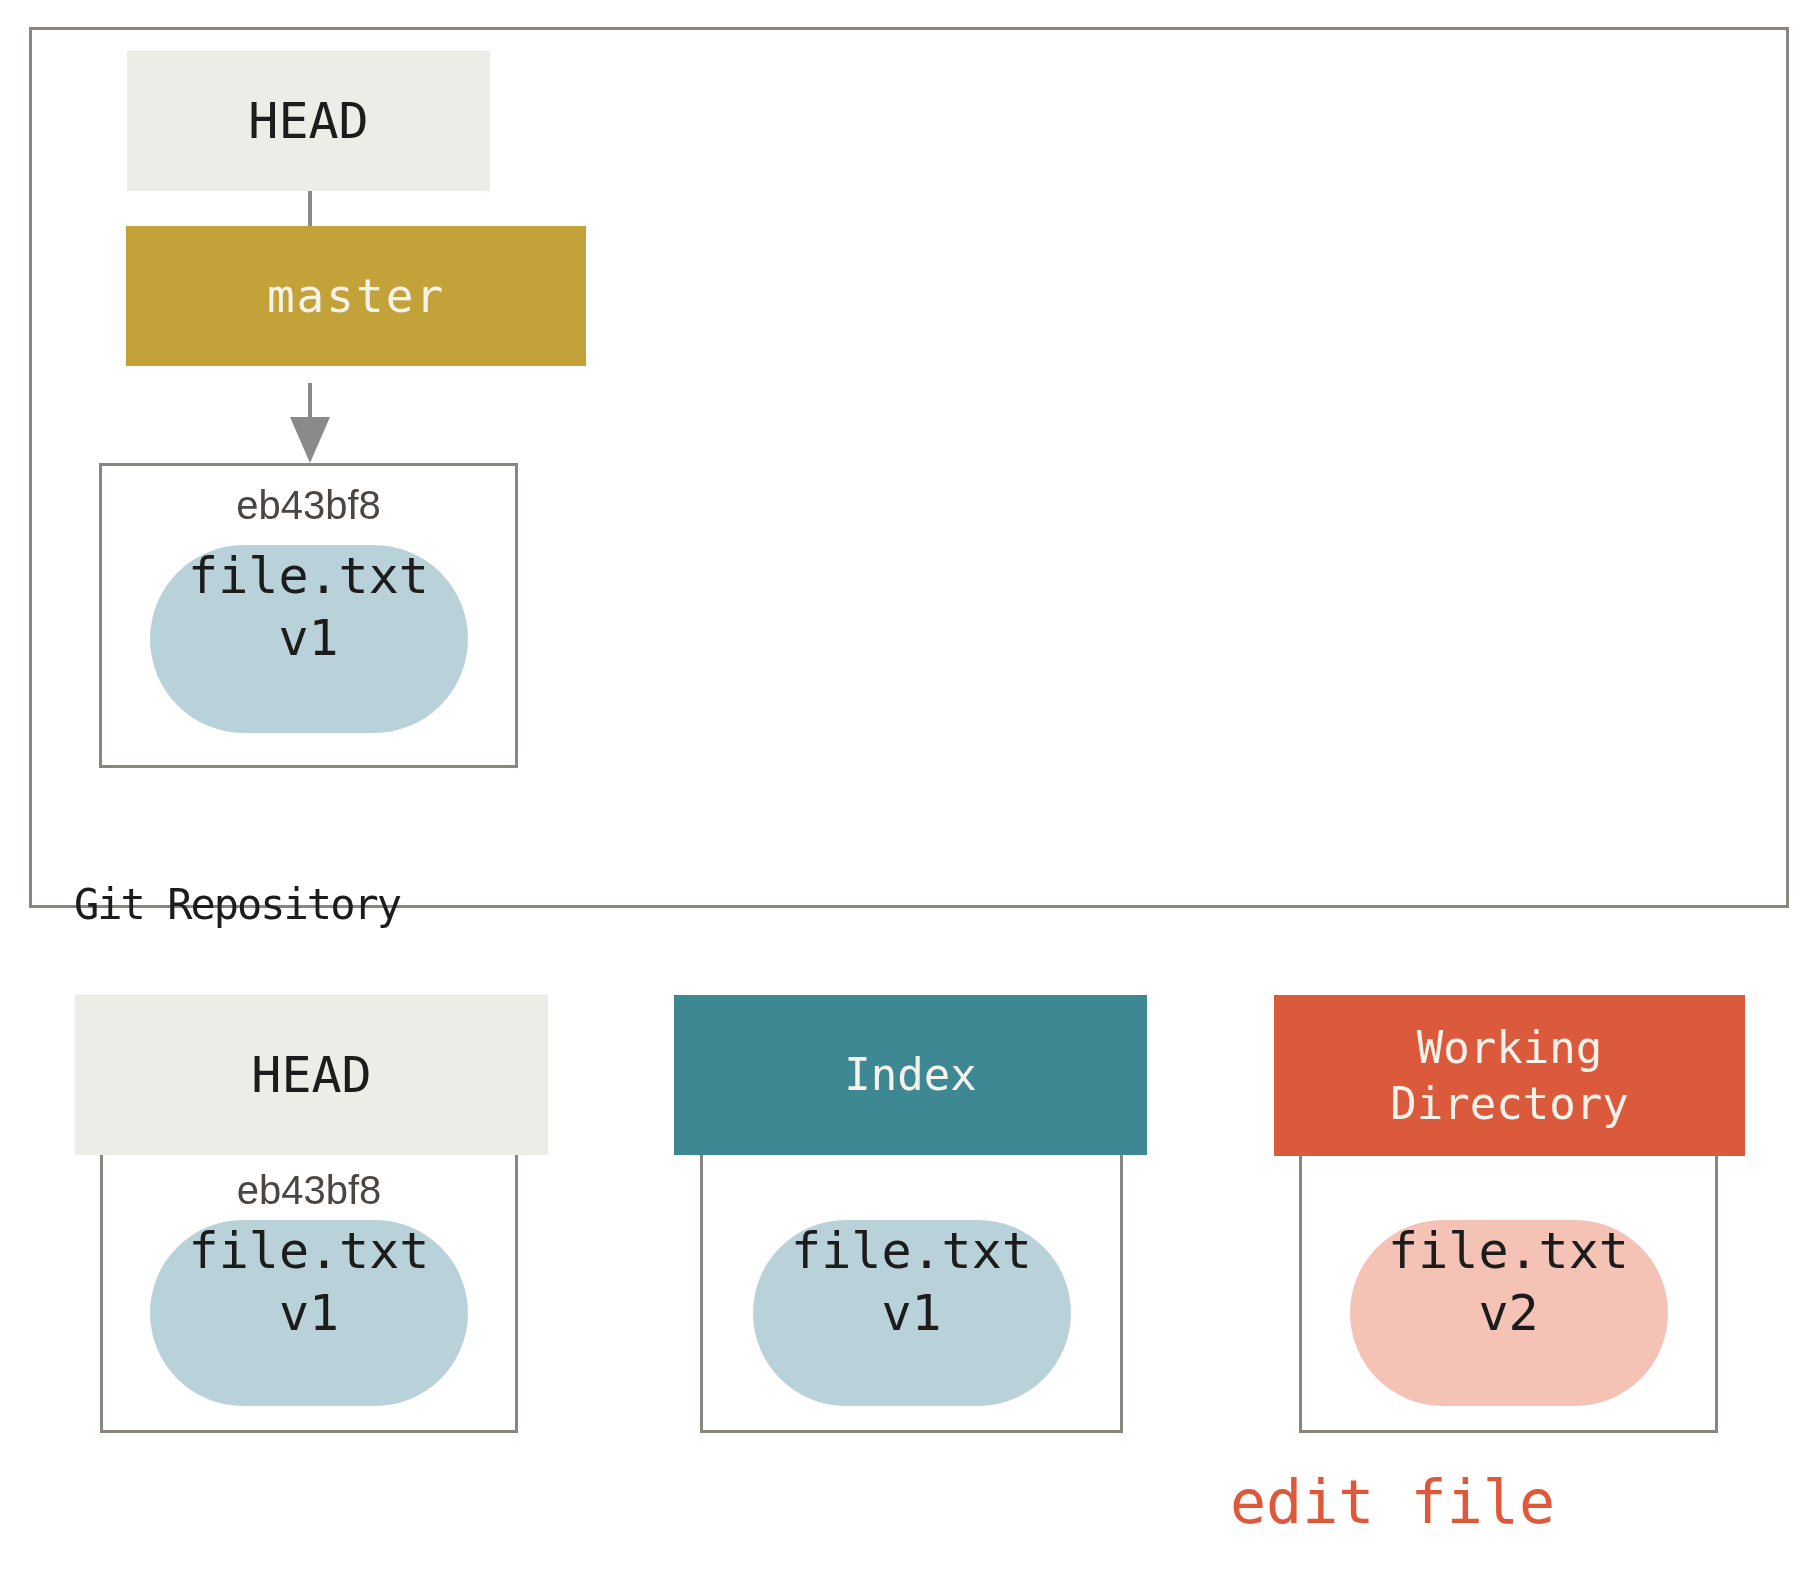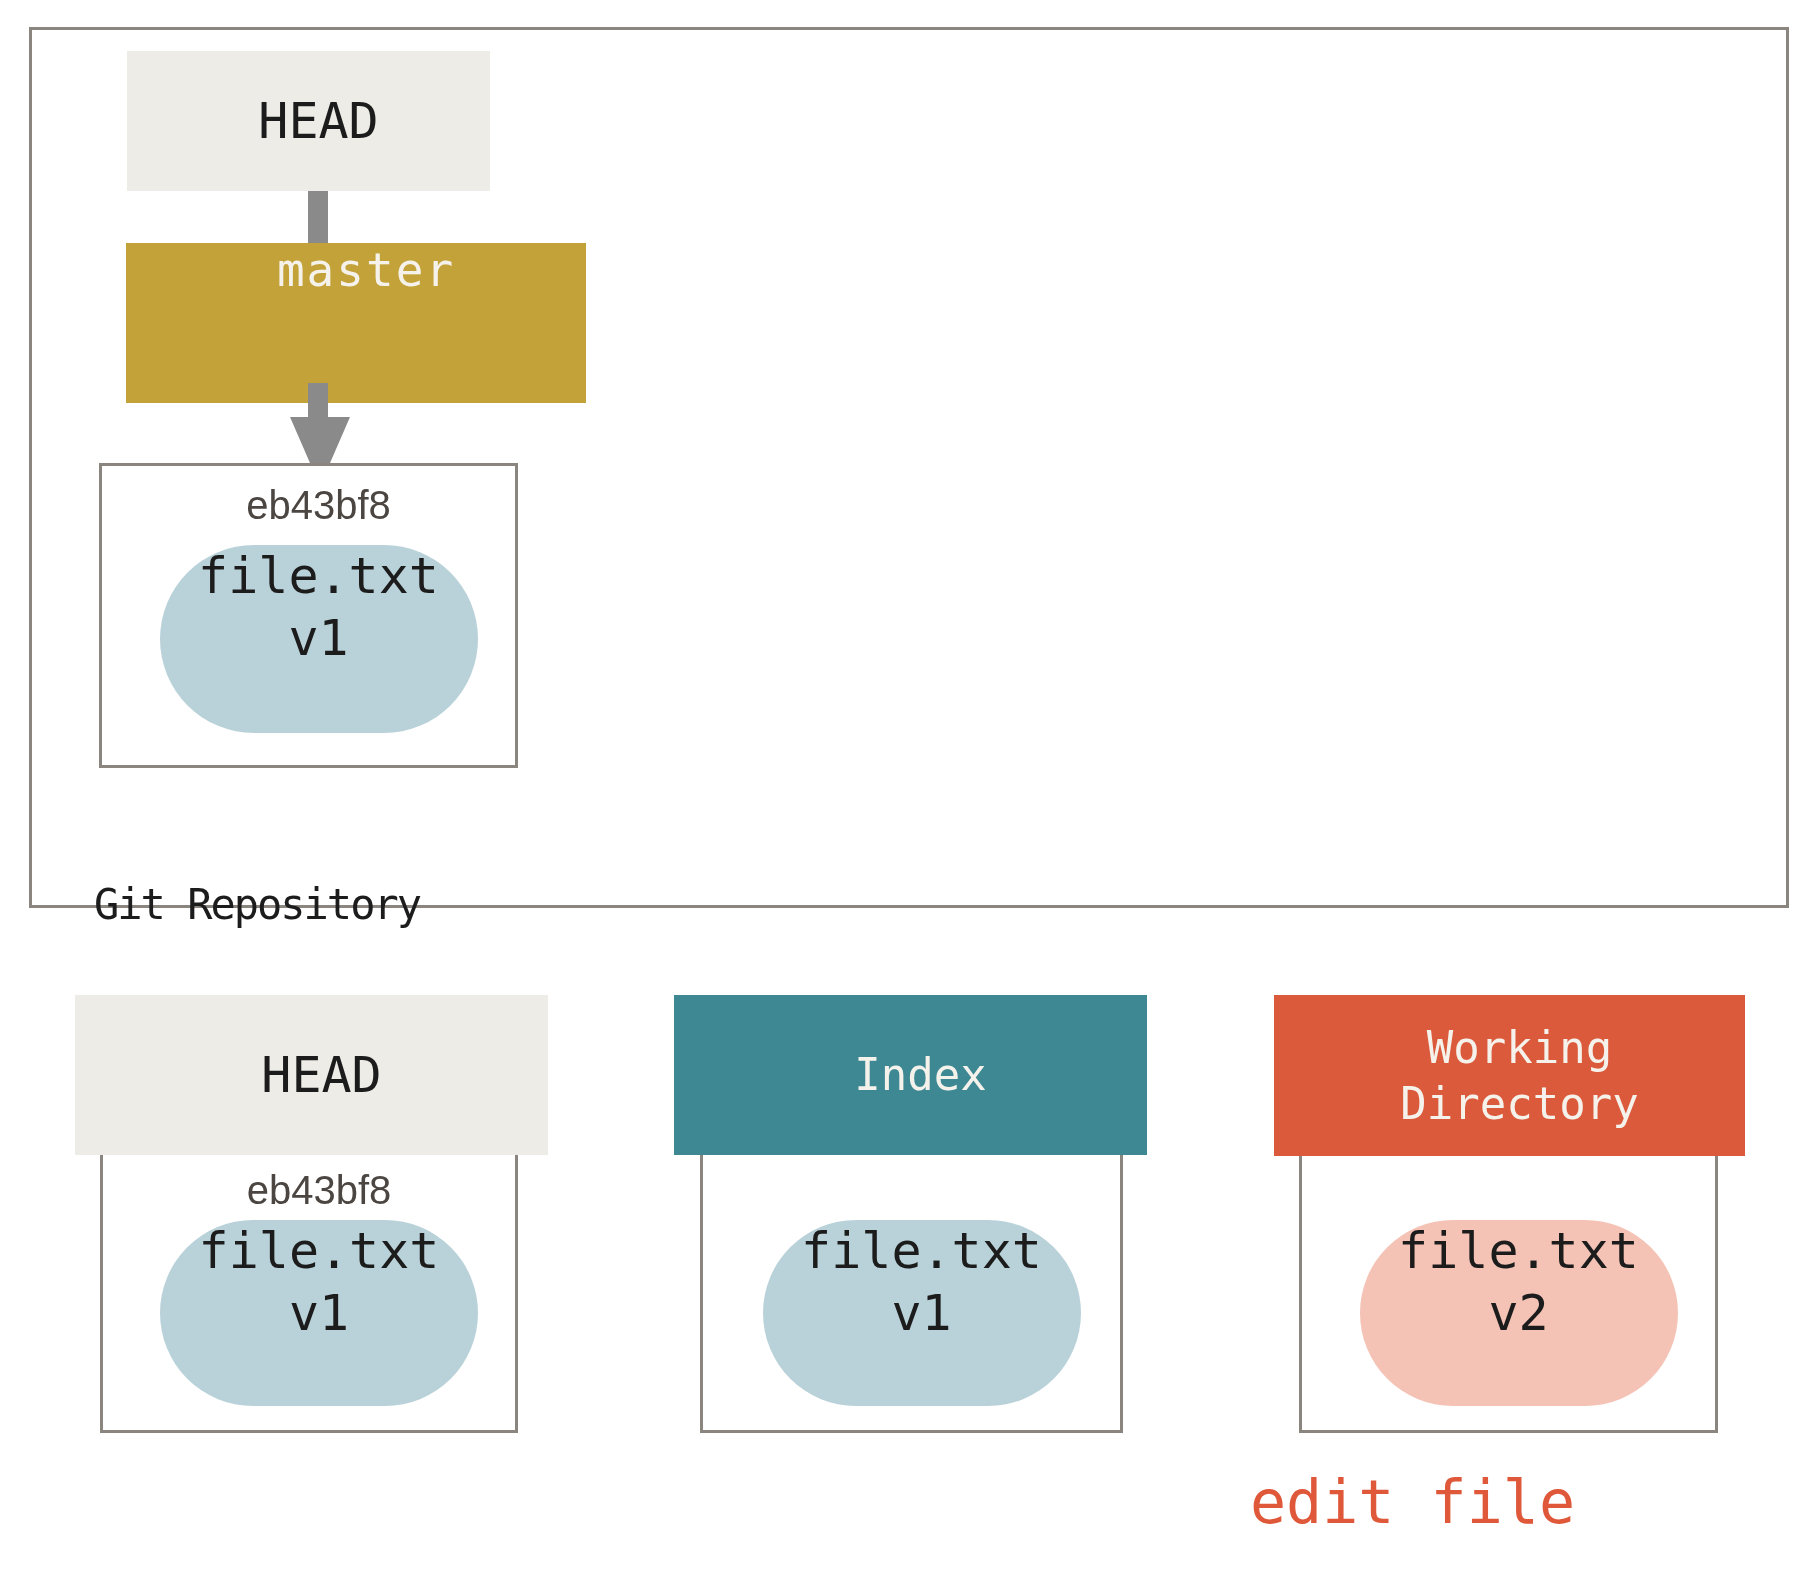--- a/index.html
+++ b/index.html
@@ -21,40 +21,40 @@
   html,body{background:#fff;}
   .canvas{
     position:relative;
     width:1820px;
     height:1576px;
     background:var(--canvas-bg);
     font-family:"DejaVu Sans Mono", monospace;
     color:var(--ink);
     overflow:hidden;
   }
-  .abs{position:absolute;padding-left:20px;}
+  .abs{position:absolute;}
 
   
   .repo-box{
     left:29px; top:27px; width:1760px; height:881px;
     border:3px solid var(--border);
     background:#fff;
   }
   .head-top{
     left:127px; top:51px; width:363px; height:140px;
     background:var(--panel);
     display:flex; align-items:center; justify-content:center;
     font-size:50px;
   }
   .v-line-1{ left:308px; top:191px; width:4px; height:52px; background:var(--line); }
   .master-box{
-    left:126px; top:243px; width:460px; height:160px;
+    left:126px; top:226px; width:460px; height:140px;
     background:var(--gold);
     color:var(--white-text);
-    display:flex; justify-content:center;
+    display:flex; align-items:center; justify-content:center;
     font-size:46px; letter-spacing:2px;
   }
   .v-line-2{ left:308px; top:383px; width:4px; height:36px; background:var(--line); }
   .arrow-head{
     left:290px; top:417px; width:0; height:0;
     border-left:20px solid transparent;
     border-right:20px solid transparent;
     border-top:46px solid var(--line);
   }
   .commit-box{

